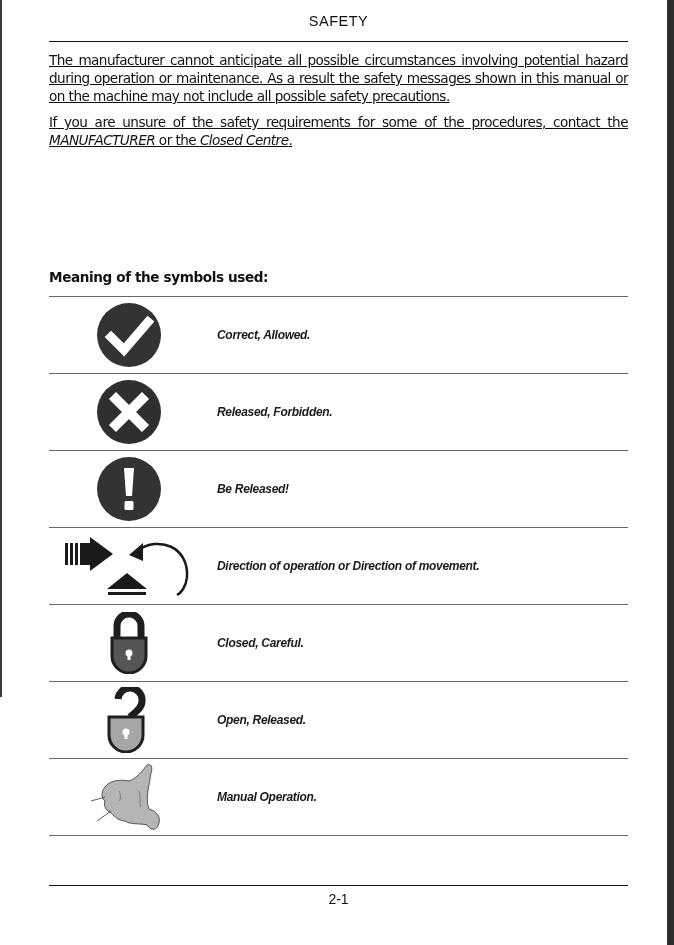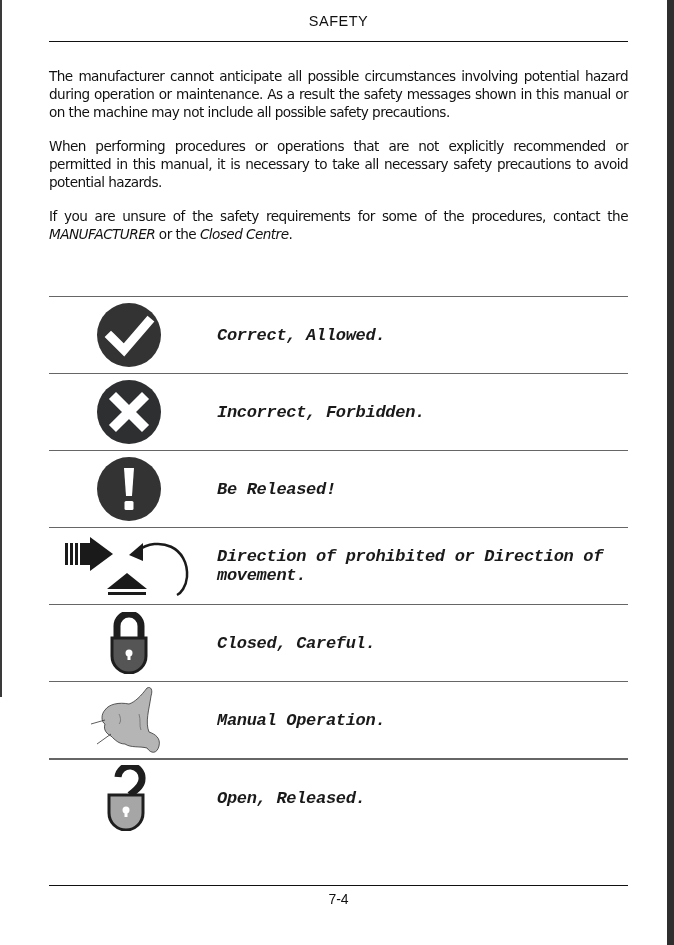--- a/index.html
+++ b/index.html
@@ -21,21 +21,21 @@
       letter-spacing: 0.5px;
     }
     .rule-top {
       position: absolute; left: 47px; width: 579px; top: 41px; height: 1px; background: #111;
     }
     .body-text {
       position: absolute; left: 47px; width: 579px; top: 51px;
       font-family: "DejaVu Sans", sans-serif; font-size: 13.6px; line-height: 18px; color: #111;
       letter-spacing: -0.55px;
     }
-    .body-text p { margin: 16px 0 8px 0; text-align: justify; text-align-last: left; }
+    .body-text p { margin: 0 0 8px 0; text-align: justify; text-align-last: left; text-decoration: underline; }
     .body-text em { font-style: italic; }
     .symbols-heading {
       position: absolute; left: 47px; top: 269px;
       font-family: "DejaVu Sans", sans-serif; font-size: 13.6px; font-weight: bold; color: #111;
       letter-spacing: -0.4px;
     }
     .symbols-table {
       position: absolute; left: 47px; width: 579px; top: 296px;
     }
     .sym-row {
@@ -43,21 +43,21 @@
       border-top: 1px solid #666;
     }
     .sym-row.last { border-bottom: 1px solid #666; }
     .sym-icon {
       position: absolute; left: 0; width: 160px; top: 0; height: 76px;
       display: flex; align-items: center; justify-content: center;
     }
     .sym-label {
       position: absolute; left: 168px; top: 0; height: 76px;
       display: flex; align-items: center;
-      font-family: Liberation Mono, monospace; font-size: 17px; font-weight: bold; font-style: italic;
+      font-family: Liberation Sans, sans-serif; font-size: 12px; font-weight: bold; font-style: italic;
       color: #1a1a1a; letter-spacing: -0.3px;
     }
     .rule-bottom {
       position: absolute; left: 47px; width: 579px; top: 885px; height: 1px; background: #111;
     }
     .page-number {
       position: absolute; left: 47px; width: 579px; top: 891px;
       text-align: center;
       font-family: "Liberation Sans", sans-serif; font-size: 14px; color: #111;
     }
@@ -65,45 +65,45 @@
 </head>
 <body>
 
 <div class="page">
 
   <div class="header-title">SAFETY</div>
   <div class="rule-top"></div>
 
   <div class="body-text">
     <p>The manufacturer cannot anticipate all possible circumstances involving potential hazard during operation or maintenance. As a result the safety messages shown in this manual or on the machine may not include all possible safety precautions.</p>
-    <p>When performing procedures or operations that are not explicitly recommended or permitted in this manual, it is necessary to take all necessary safety precautions to avoid potential hazards.</p>
     <p><span>If you are unsure of the safety requirements for some of the procedures, contact the </span><em>MANUFACTURER</em><span> or the </span><em>Closed Centre</em><span>.</span></p>
   </div>
 
+  <div class="symbols-heading">Meaning of the symbols used:</div>
 
   <div class="symbols-table">
 
     <div class="sym-row">
       <div class="sym-icon">
         <svg width="66" height="66" viewBox="0 0 66 66">
           <circle cx="33" cy="33" r="32" fill="#333333"></circle>
           <path d="M15 35 L28 48 L52 20" fill="none" stroke="#ffffff" stroke-width="9" stroke-linecap="square" stroke-linejoin="miter"></path>
         </svg>
       </div>
       <div class="sym-label">Correct, Allowed.</div>
     </div>
 
     <div class="sym-row">
       <div class="sym-icon">
         <svg width="66" height="66" viewBox="0 0 66 66">
           <circle cx="33" cy="33" r="32" fill="#2d2f31"></circle>
           <path d="M20 20 L46 46 M46 20 L20 46" stroke="#ffffff" stroke-width="10" stroke-linecap="square"></path>
         </svg>
       </div>
-      <div class="sym-label">Incorrect, Forbidden.</div>
+      <div class="sym-label">Released, Forbidden.</div>
     </div>
 
     <div class="sym-row">
       <div class="sym-icon">
         <svg width="66" height="66" viewBox="0 0 66 66">
           <circle cx="33" cy="33" r="32" fill="#333333"></circle>
           <path d="M28 12 L38 12 L36 40 L30 40 Z" fill="#ffffff"></path>
           <rect x="28.5" y="45" width="9" height="9" rx="1.5" fill="#ffffff"></rect>
         </svg>
       </div>
@@ -120,59 +120,59 @@
           <rect x="17" y="10" width="10" height="22" fill="#1a1a1a"></rect>
           <path d="M27 4 L27 38 L50 21 Z" fill="#1a1a1a"></path>
 
           <path d="M44 56 L64 40 L84 56 Z" fill="#1a1a1a"></path>
           <rect x="45" y="59" width="38" height="3" fill="#1a1a1a"></rect>
 
           <path d="M74 18 C 96 2, 126 14, 124 44 C 123 54, 118 60, 114 62" fill="none" stroke="#1a1a1a" stroke-width="2.5"></path>
           <path d="M66 22 L80 10 L80 28 Z" fill="#1a1a1a"></path>
         </svg>
       </div>
-      <div class="sym-label">Direction of prohibited or Direction of movement.</div>
+      <div class="sym-label">Direction of operation or Direction of movement.</div>
     </div>
 
     <div class="sym-row">
       <div class="sym-icon">
         <svg width="40" height="62" viewBox="0 0 40 62">
           <path d="M8 28 L8 14 A12 12 0 0 1 32 14 L32 28" fill="none" stroke="#1e1e1e" stroke-width="7"></path>
           <path d="M3 26 L37 26 L37 44 A17 17 0 0 1 3 44 Z" fill="#555555" stroke="#1e1e1e" stroke-width="3"></path>
           <circle cx="20" cy="41" r="3.5" fill="#ffffff"></circle>
           <rect x="18.5" y="41" width="3" height="7" fill="#ffffff"></rect>
         </svg>
       </div>
       <div class="sym-label">Closed, Careful.</div>
+    </div>
+
+    <div class="sym-row">
+      <div class="sym-icon">
+        <svg width="46" height="66" viewBox="0 0 46 66">
+          <path d="M12 12 A12 12 0 0 1 36 14 C 36 22, 28 26, 24 30" fill="none" stroke="#1e1e1e" stroke-width="7"></path>
+          <path d="M3 30 L37 30 L37 48 A17 17 0 0 1 3 48 Z" fill="#a6a6a6" stroke="#1e1e1e" stroke-width="3"></path>
+          <circle cx="20" cy="45" r="3.5" fill="#ffffff"></circle>
+          <rect x="18.5" y="45" width="3" height="7" fill="#ffffff"></rect>
+        </svg>
+      </div>
+      <div class="sym-label">Open, Released.</div>
     </div>
 
     <div class="sym-row last">
       <div class="sym-icon">
         <svg width="80" height="72" viewBox="0 0 80 72">
           <path d="M16 26 C 20 20, 30 18, 40 20 C 46 18, 52 12, 58 4 C 62 2, 64 6, 62 12 C 60 26, 56 38, 60 48 C 66 50, 72 54, 70 62 C 68 70, 62 70, 58 64 C 50 62, 42 64, 36 60 C 30 60, 26 56, 22 52 C 18 50, 14 46, 16 40 C 12 38, 12 30, 16 26 Z" fill="#b5b5b5" stroke="#333" stroke-width="0.8"></path>
           <path d="M2 40 L16 36" stroke="#333" stroke-width="0.8" fill="none"></path>
           <path d="M8 60 L22 50" stroke="#333" stroke-width="0.8" fill="none"></path>
           <path d="M30 30 C 32 34, 32 38, 30 40" stroke="#555" stroke-width="0.6" fill="none"></path>
           <path d="M50 30 C 52 36, 50 42, 52 46" stroke="#555" stroke-width="0.6" fill="none"></path>
         </svg>
       </div>
       <div class="sym-label">Manual Operation.</div>
     </div>
 
-    <div class="sym-row">
-      <div class="sym-icon">
-        <svg width="46" height="66" viewBox="0 0 46 66">
-          <path d="M12 12 A12 12 0 0 1 36 14 C 36 22, 28 26, 24 30" fill="none" stroke="#1e1e1e" stroke-width="7"></path>
-          <path d="M3 30 L37 30 L37 48 A17 17 0 0 1 3 48 Z" fill="#a6a6a6" stroke="#1e1e1e" stroke-width="3"></path>
-          <circle cx="20" cy="45" r="3.5" fill="#ffffff"></circle>
-          <rect x="18.5" y="45" width="3" height="7" fill="#ffffff"></rect>
-        </svg>
-      </div>
-      <div class="sym-label">Open, Released.</div>
-    </div>
-
   </div>
 
   <div class="rule-bottom"></div>
-  <div class="page-number">7-4</div>
+  <div class="page-number">2-1</div>
 
 </div>
 <div class="right-edge"></div>
 
 </body></html>

